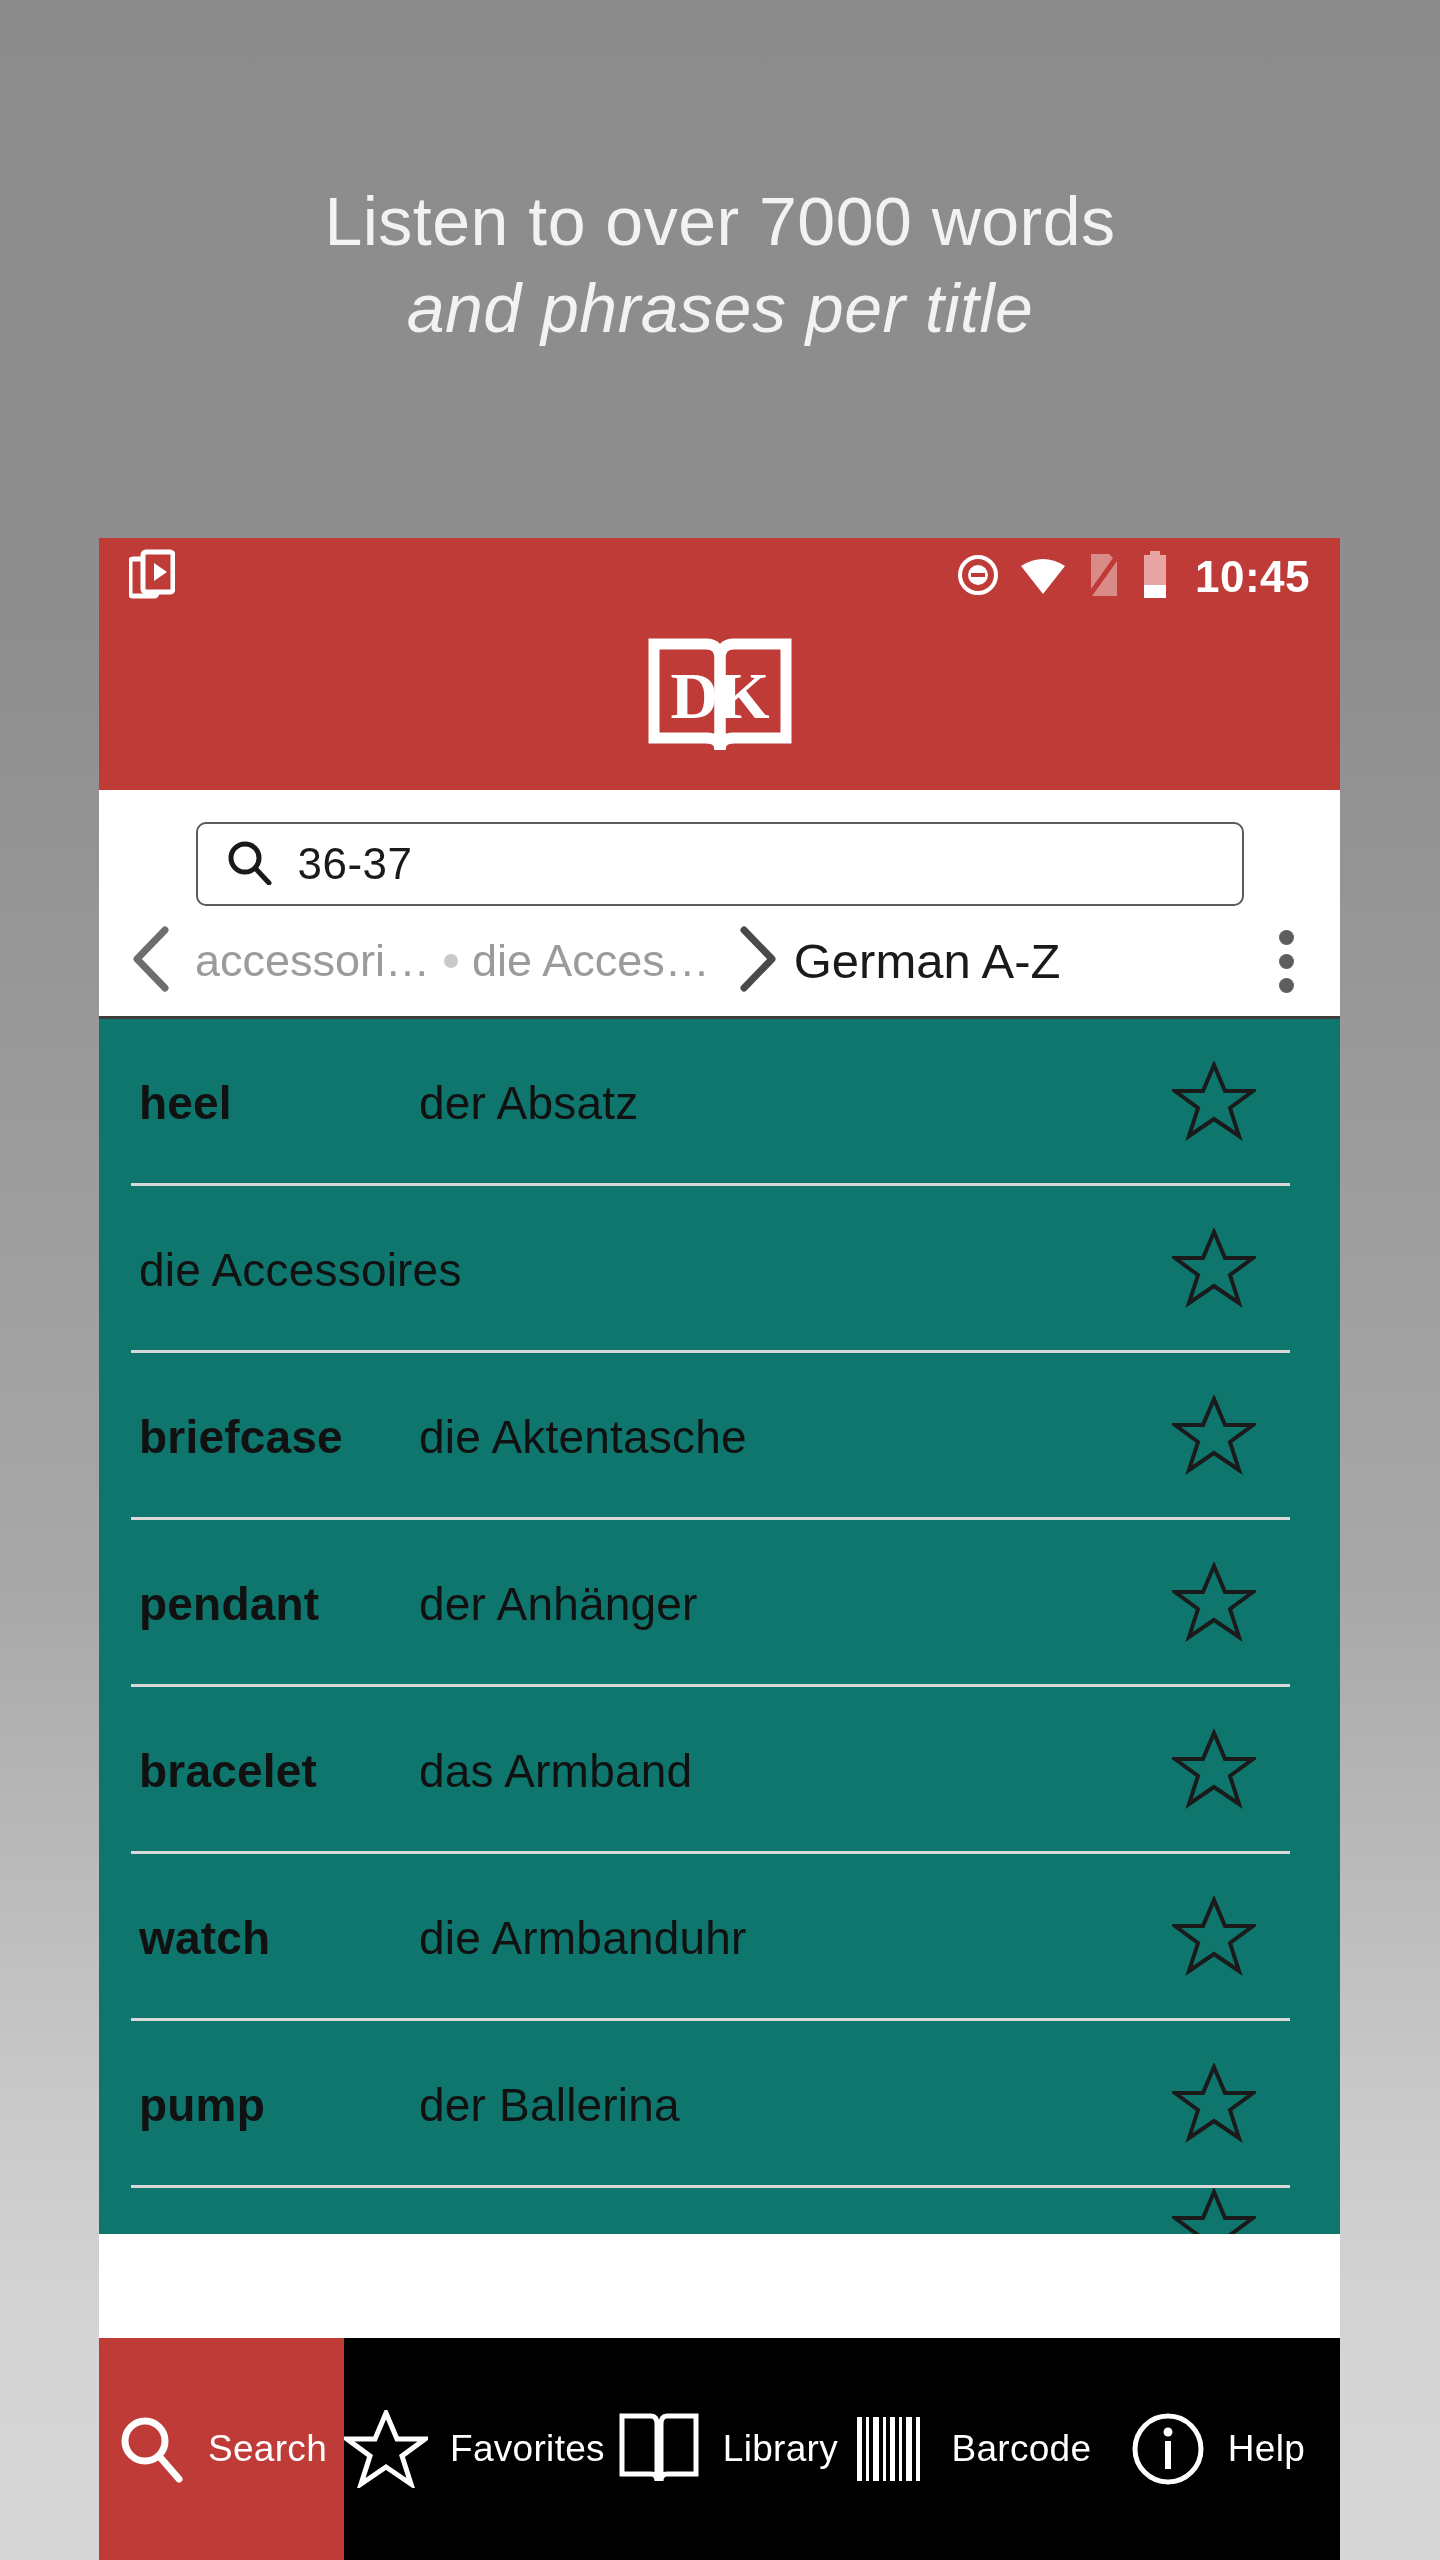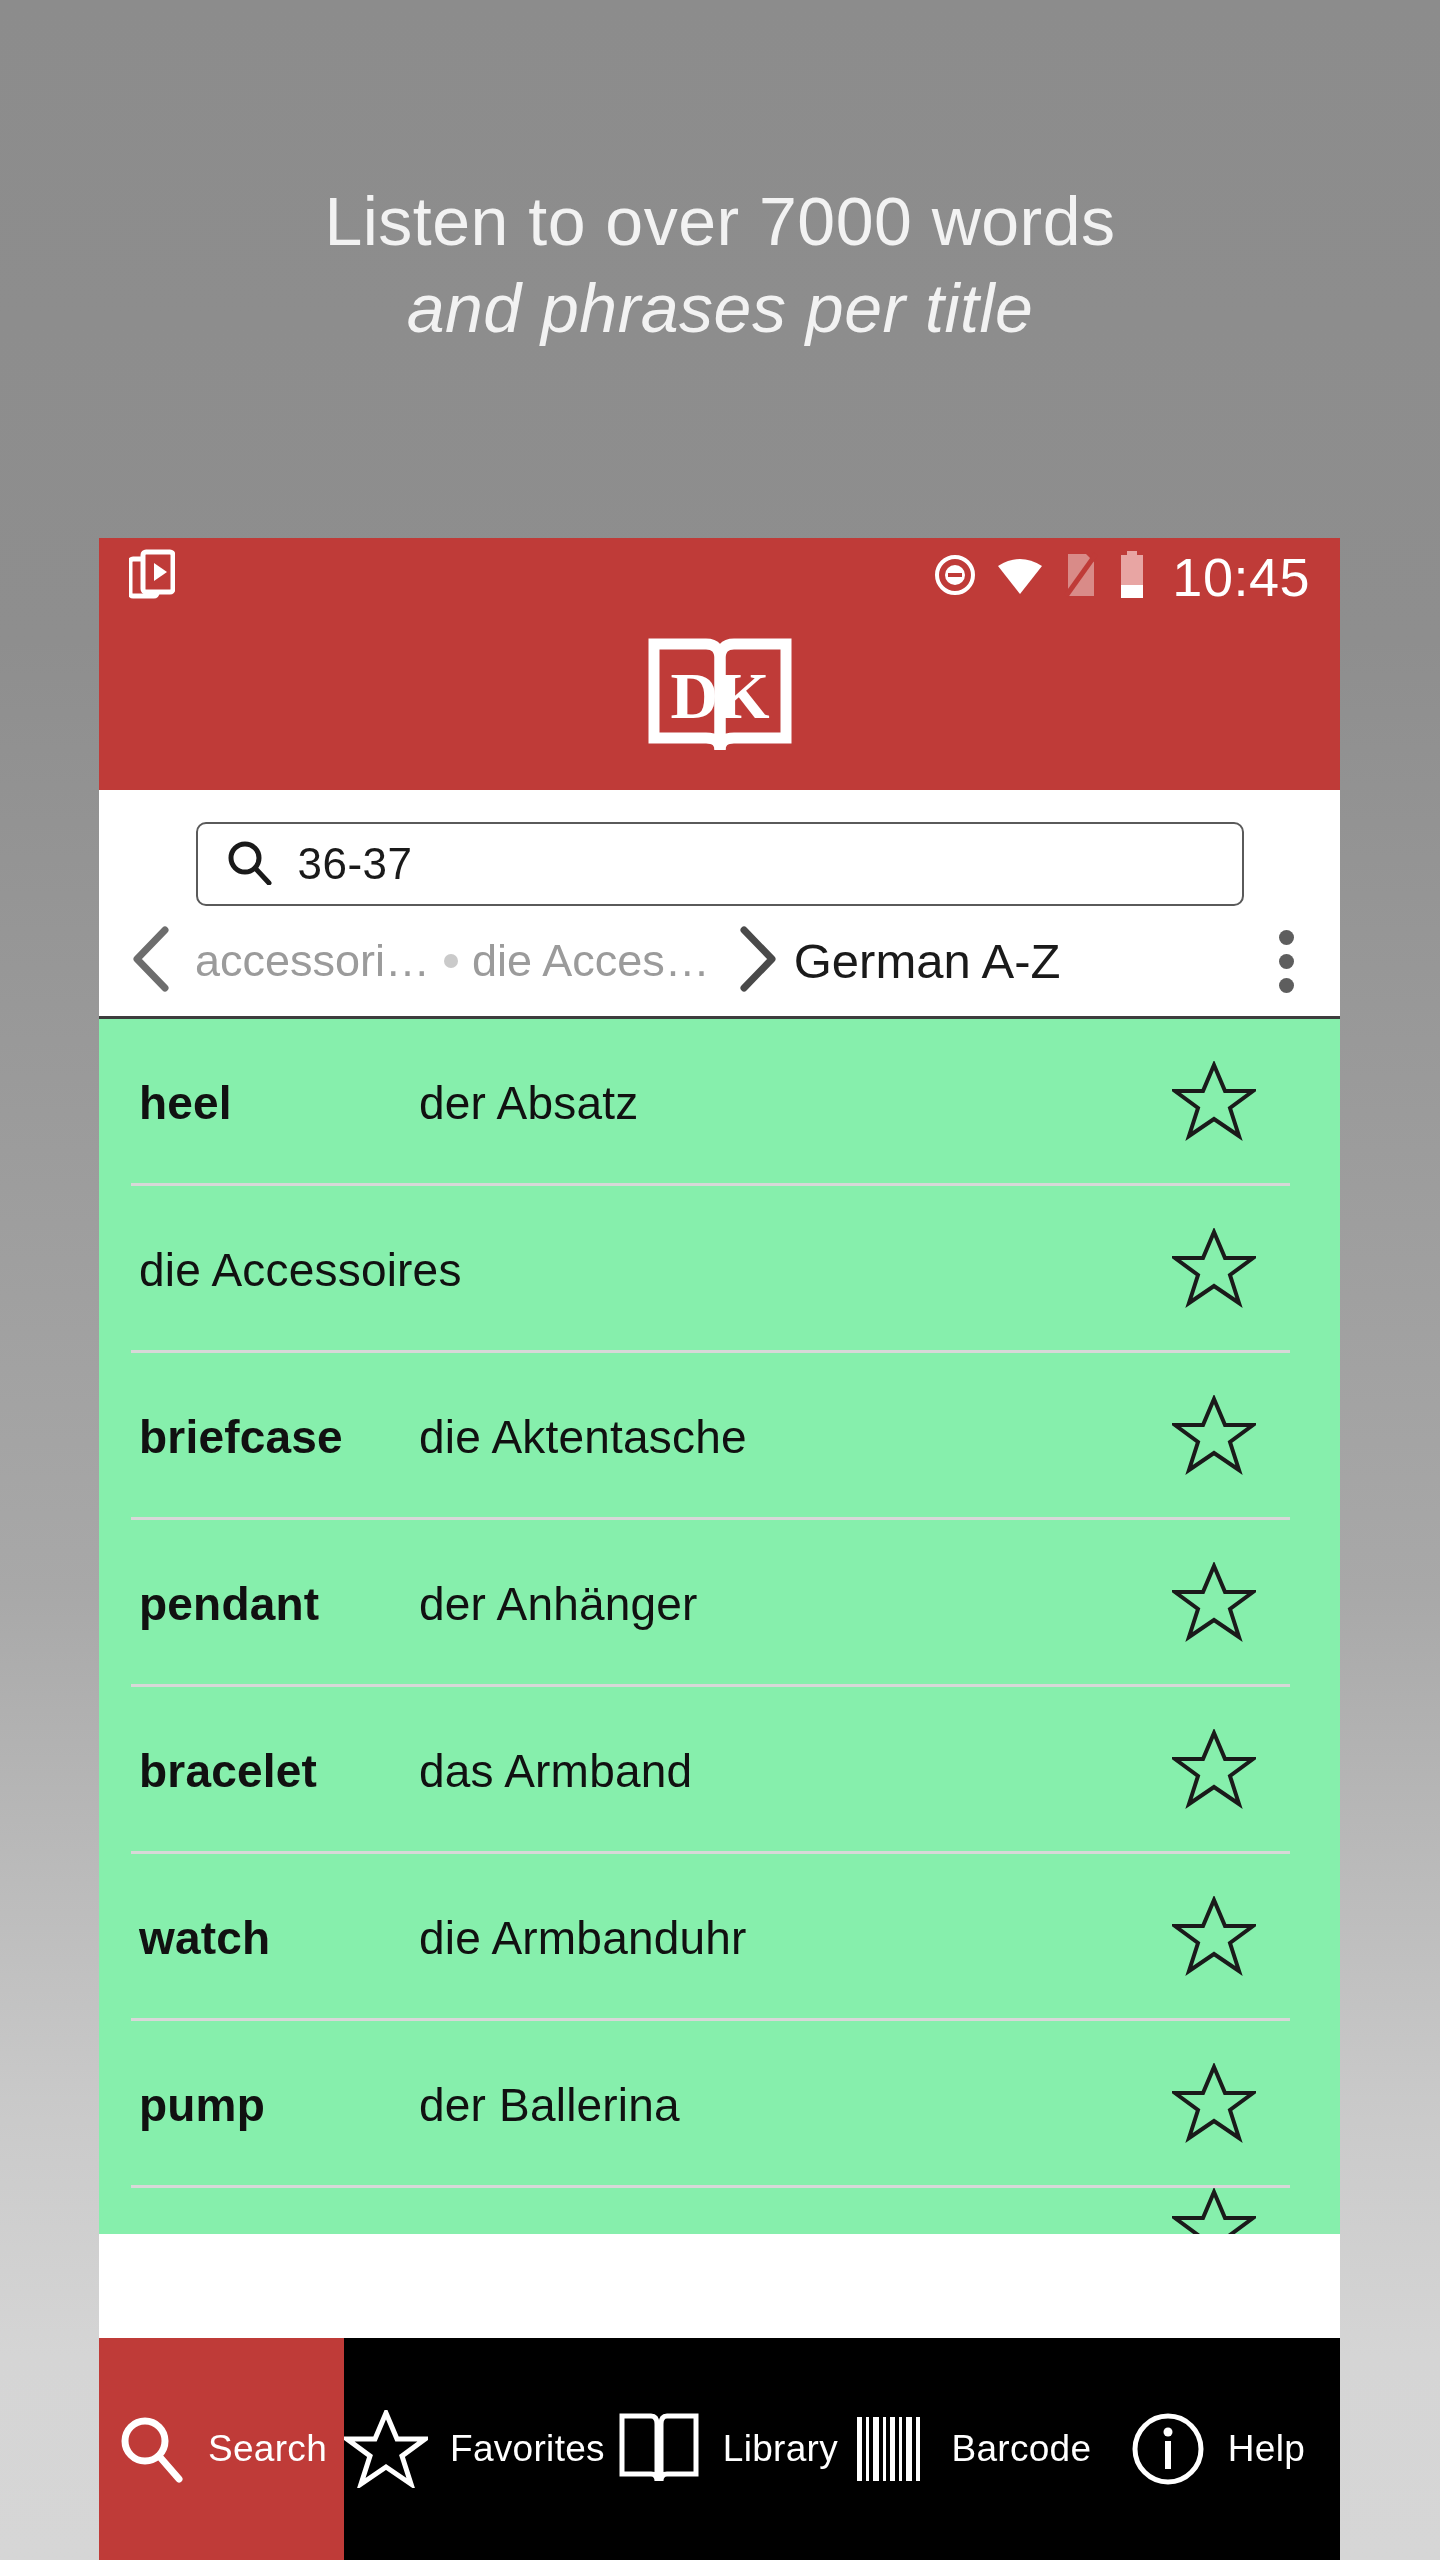--- a/index.html
+++ b/index.html
@@ -38,21 +38,21 @@
   .statusbar {
     position:relative;
     height:78px;
     background:#bf3b38;
     display:flex; align-items:center;
     padding:0 30px;
   }
   .statusbar .left { display:flex; align-items:center; }
   .statusbar .right { margin-left:auto; display:flex; align-items:center; gap:20px; }
   .sb-time {
-    color:#fff; font-size:54px; font-weight:400;
+    color:#fff; font-size:44px; font-weight:700;
     letter-spacing:0.5px; margin-left:6px;
   }
   .sb-ico { display:block; }
 
   
   .appbar {
     background:#bf3b38;
     height:174px;
     display:flex; align-items:center; justify-content:center;
   }
@@ -93,21 +93,21 @@
     background:#cacaca; margin:0 14px; flex:none;
   }
   .crumb-cur {
     color:#1a1a1a; font-size:49px;
     margin-left:12px; white-space:nowrap;
   }
   .kebab { margin-left:auto; margin-right:26px; display:flex; flex-direction:column; gap:9px; }
   .kebab i { width:15px; height:15px; border-radius:50%; background:#5e5e5e; display:block; }
 
   
-  .list { background:#86efac; }
+  .list { background:#0f766e; }
   .row {
     position:relative;
     height:167px;
     display:flex; align-items:center;
     padding-left:40px;
   }
   .row::after {
     content:""; position:absolute; left:32px; right:50px; bottom:0;
     height:3px; background:#d8d8d8;
   }

